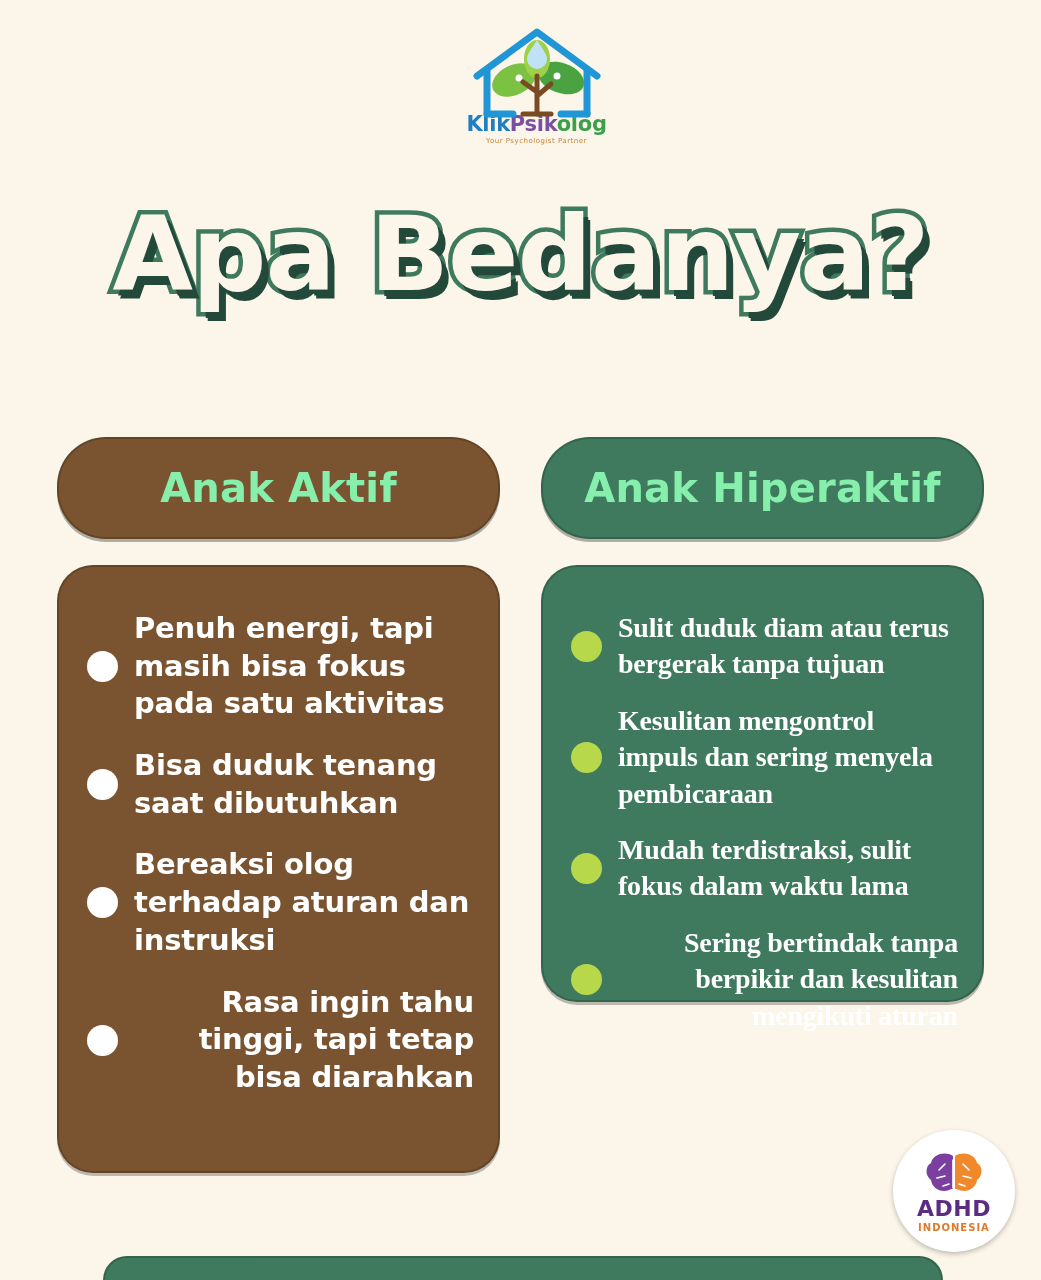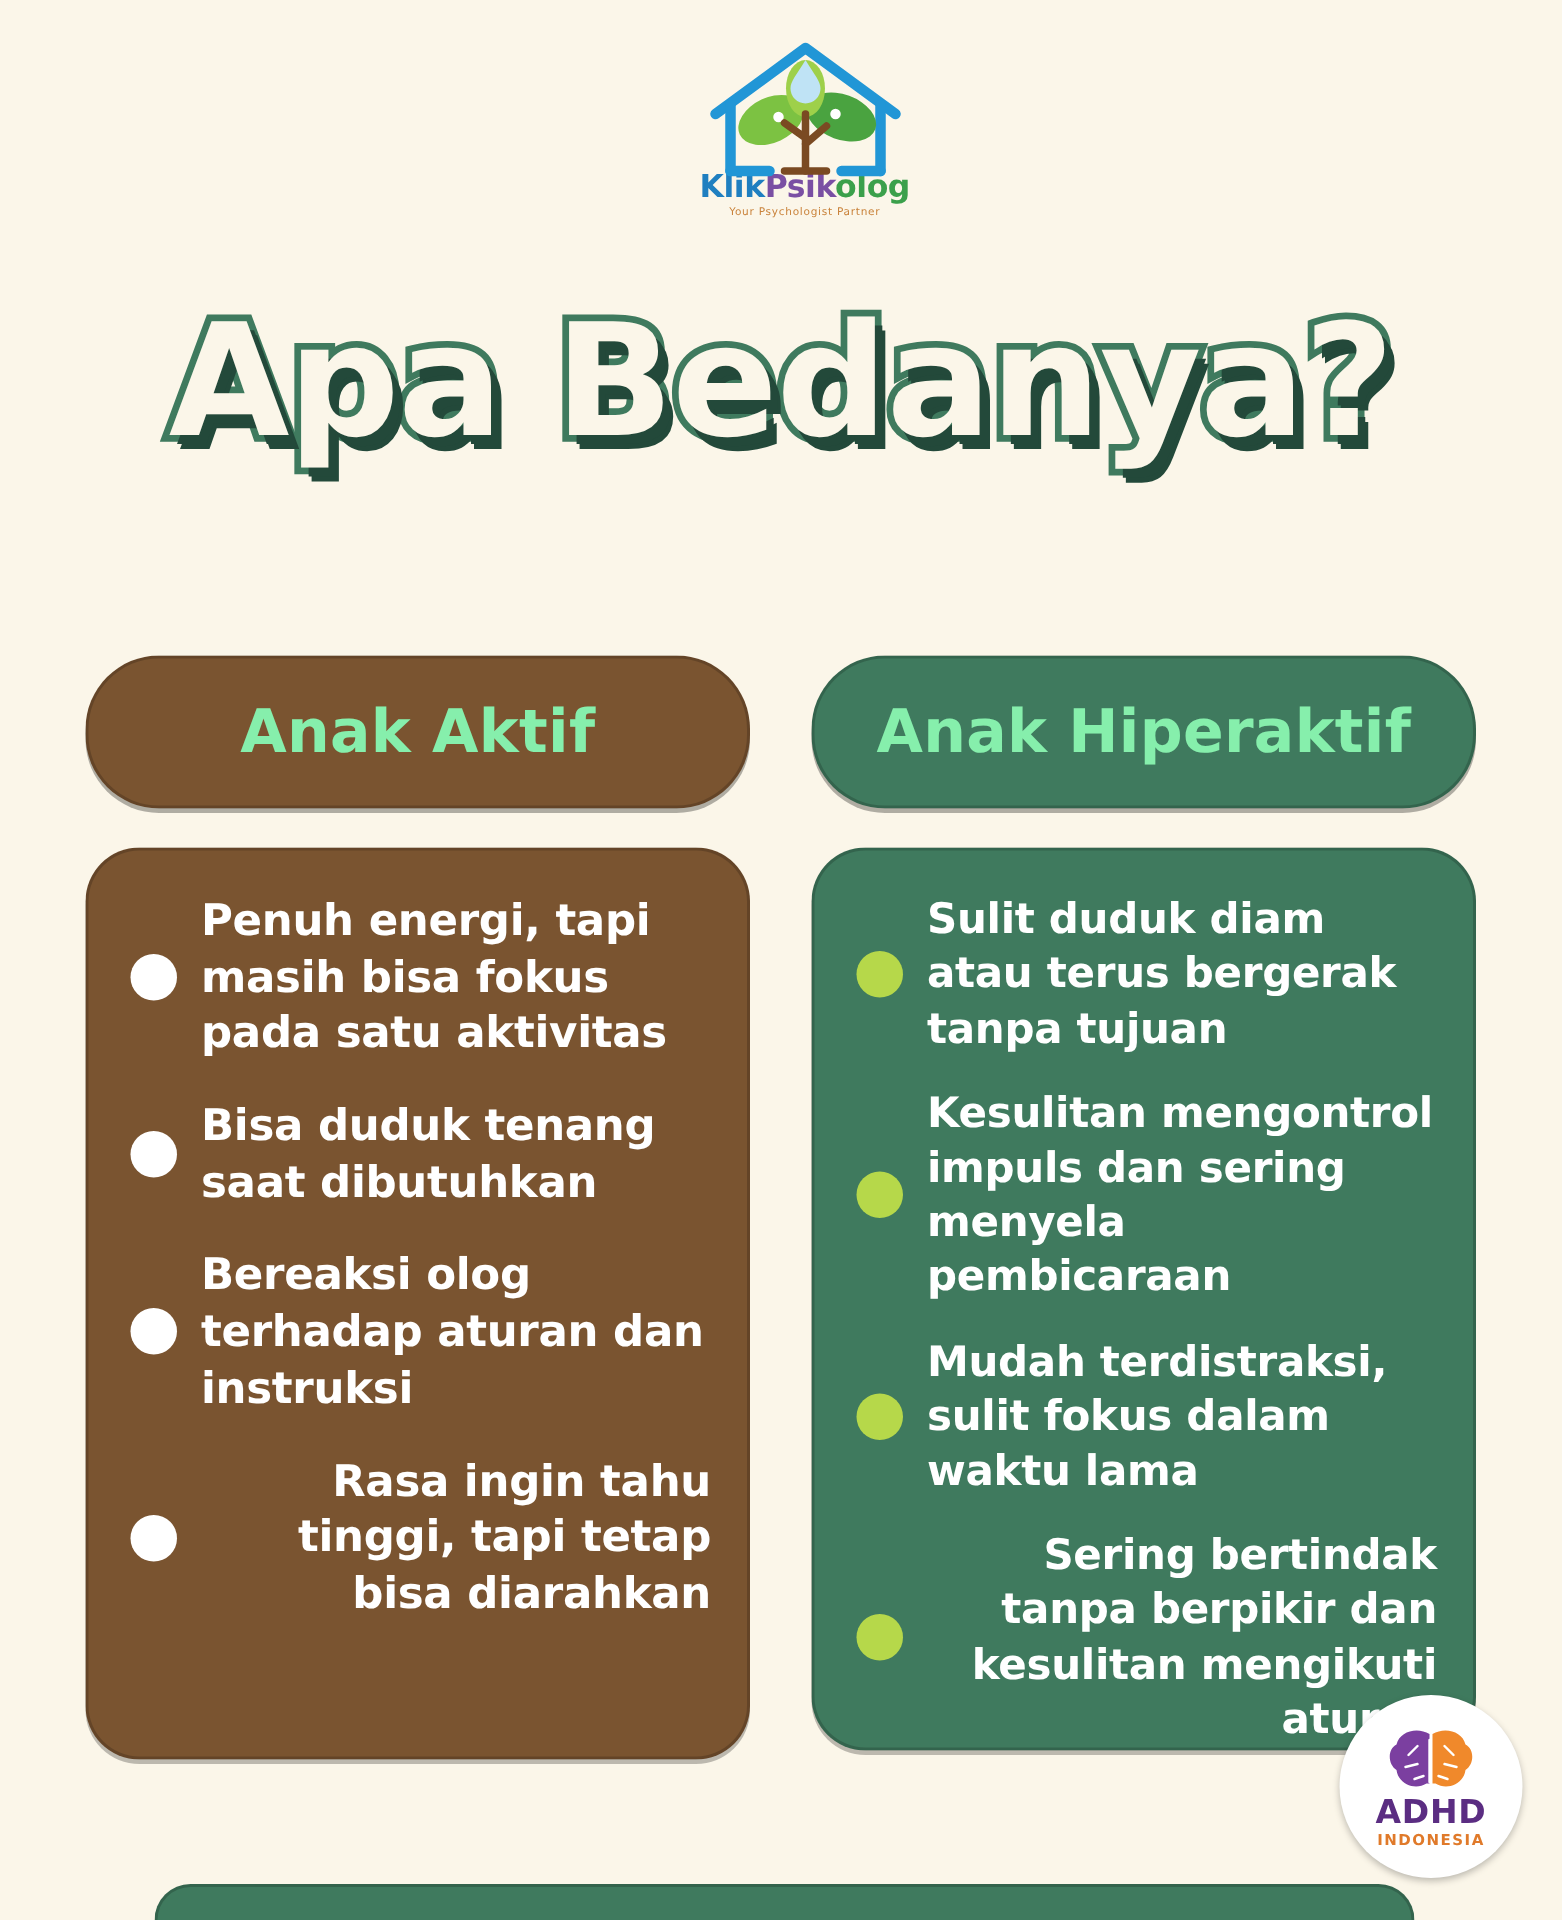--- a/index.html
+++ b/index.html
@@ -99,26 +99,27 @@
     margin-top: 26px;
     border-radius: 36px;
     padding: 28px 24px 26px 18px;
     box-sizing: border-box;
     border: 2px solid rgba(0,0,0,0.18);
     box-shadow: 0 3px 0 rgba(0,0,0,0.25);
   }
   .col-left  .col-header, .col-left  .col-body  { background: #7a5430; }
   .col-right .col-header, .col-right .col-body { background: #3f7a5e; }
   .col-left  .col-body  { height: 608px; }
-  .col-right .col-body  { height: 602px; }
+  .col-right .col-body  { height: 437px; font-family: Liberation Serif, serif; }
 
   .bullet-row {
     display: flex;
     align-items: center;
     margin-bottom: 24px;
+    margin-top: 15px;
   }
   .col-right .bullet-row { margin-bottom: 20px; }
   .bullet-row:last-child { margin-bottom: 0; text-align: right; }
 
   .dot {
     flex: 0 0 auto;
     width: 31px;
     height: 31px;
     border-radius: 50%;
     margin-right: 16px;

